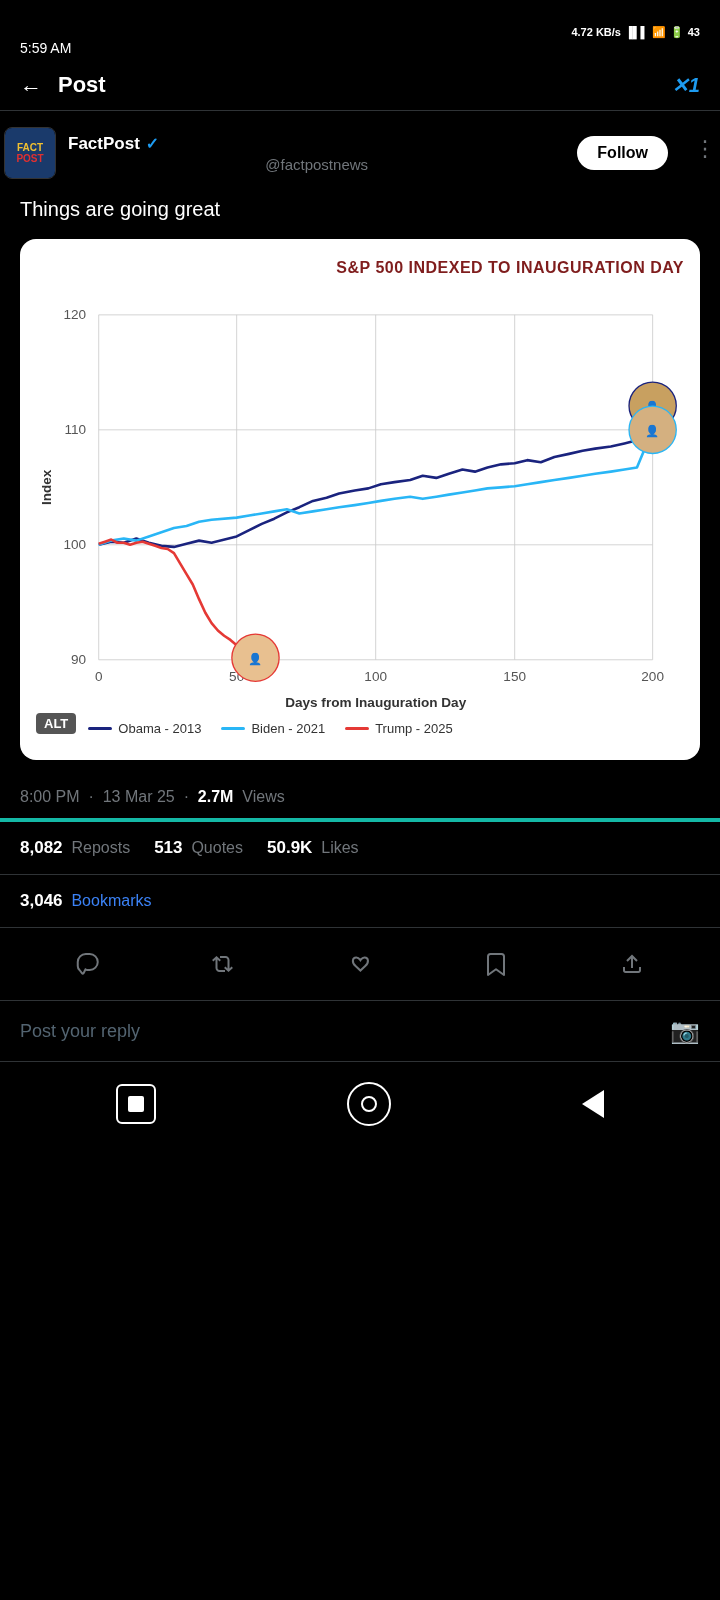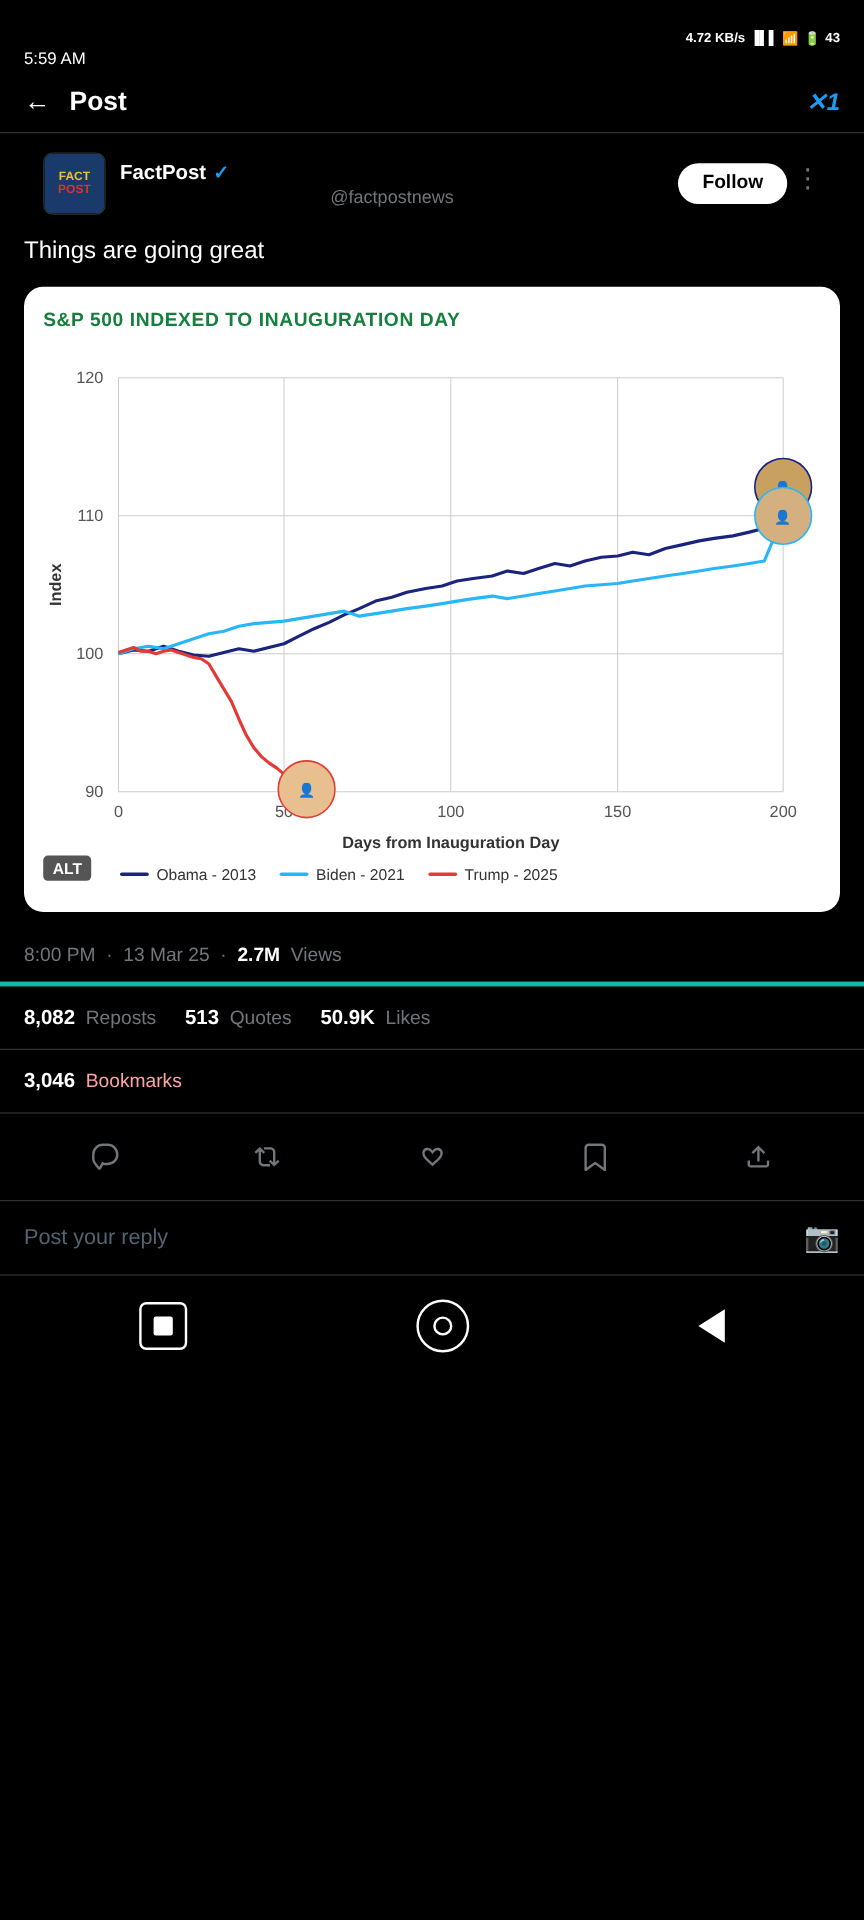--- a/index.html
+++ b/index.html
@@ -40,21 +40,21 @@
       font-size: 20px;
       color: #1d9bf0;
       font-style: italic;
       font-weight: 900;
     }
 
     
     .post-author {
       display: flex;
       align-items: center;
-      padding: 16px 36px 8px;
+      padding: 16px 4px 8px;
       gap: 12px;
     }
     .avatar {
       width: 52px;
       height: 52px;
       border-radius: 8px;
       background: #1a1a2e;
       display: flex;
       align-items: center;
       justify-content: center;
@@ -87,21 +87,21 @@
       align-items: center;
       gap: 6px;
       font-size: 17px;
       font-weight: 700;
     }
     .verified-badge {
       color: #1d9bf0;
       font-size: 16px;
     }
     .author-handle { color: #71767b; font-size: 15px; margin-top: 2px; }
-    .author-actions { display: flex; align-items: flex-start; gap: 6px; }
+    .author-actions { display: flex; align-items: flex-start; gap: 26px; }
     .follow-btn {
       background: #fff;
       color: #000;
       border: none;
       border-radius: 50px;
       padding: 8px 20px;
       font-size: 16px;
       font-weight: 700;
       cursor: pointer;
     }
@@ -117,24 +117,24 @@
 
     
     .chart-container {
       margin: 0 20px 16px;
       background: #fff;
       border-radius: 16px;
       padding: 20px 16px 16px;
       color: #000;
     }
     .chart-title {
-      text-align: left;
+      text-align: right;
       font-size: 16px;
       font-weight: 900;
-      color: #15803d;
+      color: #7f1d1d;
       margin-bottom: 16px;
       letter-spacing: 0.5px;
     }
     .chart-area {
       position: relative;
       width: 100%;
       height: 420px;
     }
     .chart-svg {
       width: 100%;
@@ -190,21 +190,21 @@
     .stat-item .bold { font-weight: 700; color: #fff; font-size: 17px; }
     .stat-item .label { color: #71767b; }
 
     
     .bookmarks-row {
       padding: 16px 20px;
       border-bottom: 1px solid #2f3336;
       font-size: 16px;
     }
     .bookmarks-row .bold { font-weight: 700; color: #fff; font-size: 17px; }
-    .bookmarks-row .label { color: #fca5a5; }
+    .bookmarks-row .label { color: #3b82f6; }
 
     
     .action-bar {
       display: flex;
       justify-content: space-around;
       align-items: center;
       padding: 16px 20px;
       border-bottom: 1px solid #2f3336;
     }
     .action-icon {
@@ -374,21 +374,21 @@
       <circle cx="590" cy="130" r="22" fill="none" stroke="#29b6f6" stroke-width="2.5"></circle>
       <circle cx="590" cy="130" r="22" fill="#d4b080"></circle>
       <text x="590" y="135" text-anchor="middle" font-size="11" fill="#3a1a00">👤</text>
 
       <circle cx="210" cy="348" r="22" fill="none" stroke="#e53935" stroke-width="2.5"></circle>
       <circle cx="210" cy="348" r="22" fill="#e8c090"></circle>
       <text x="210" y="353" text-anchor="middle" font-size="11" fill="#3a1a00">👤</text>
     </svg>
   </div>
 
-  <div style="display:flex; align-items:center; gap:24px; flex-wrap:wrap;">
+  <div style="display:flex; align-items:center; gap:12px; flex-wrap:wrap;">
     <span class="alt-badge">ALT</span>
     <div class="legend">
       <div class="legend-item">
         <div class="legend-line" style="background:#1a237e;"></div>
         <span>Obama - 2013</span>
       </div>
       <div class="legend-item">
         <div class="legend-line" style="background:#29b6f6;"></div>
         <span>Biden - 2021</span>
       </div>

